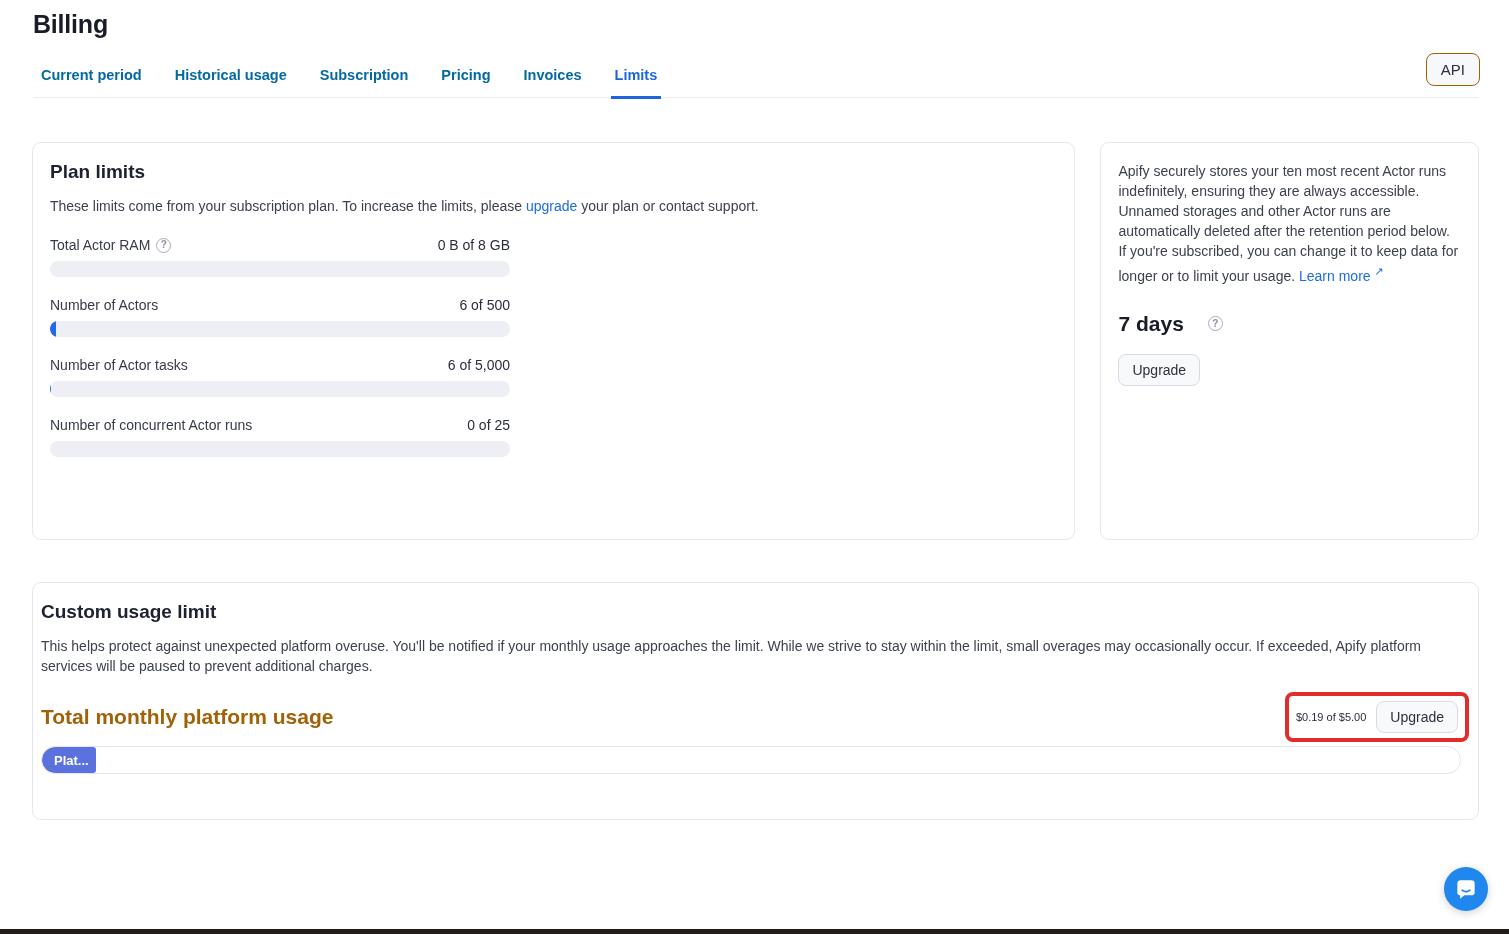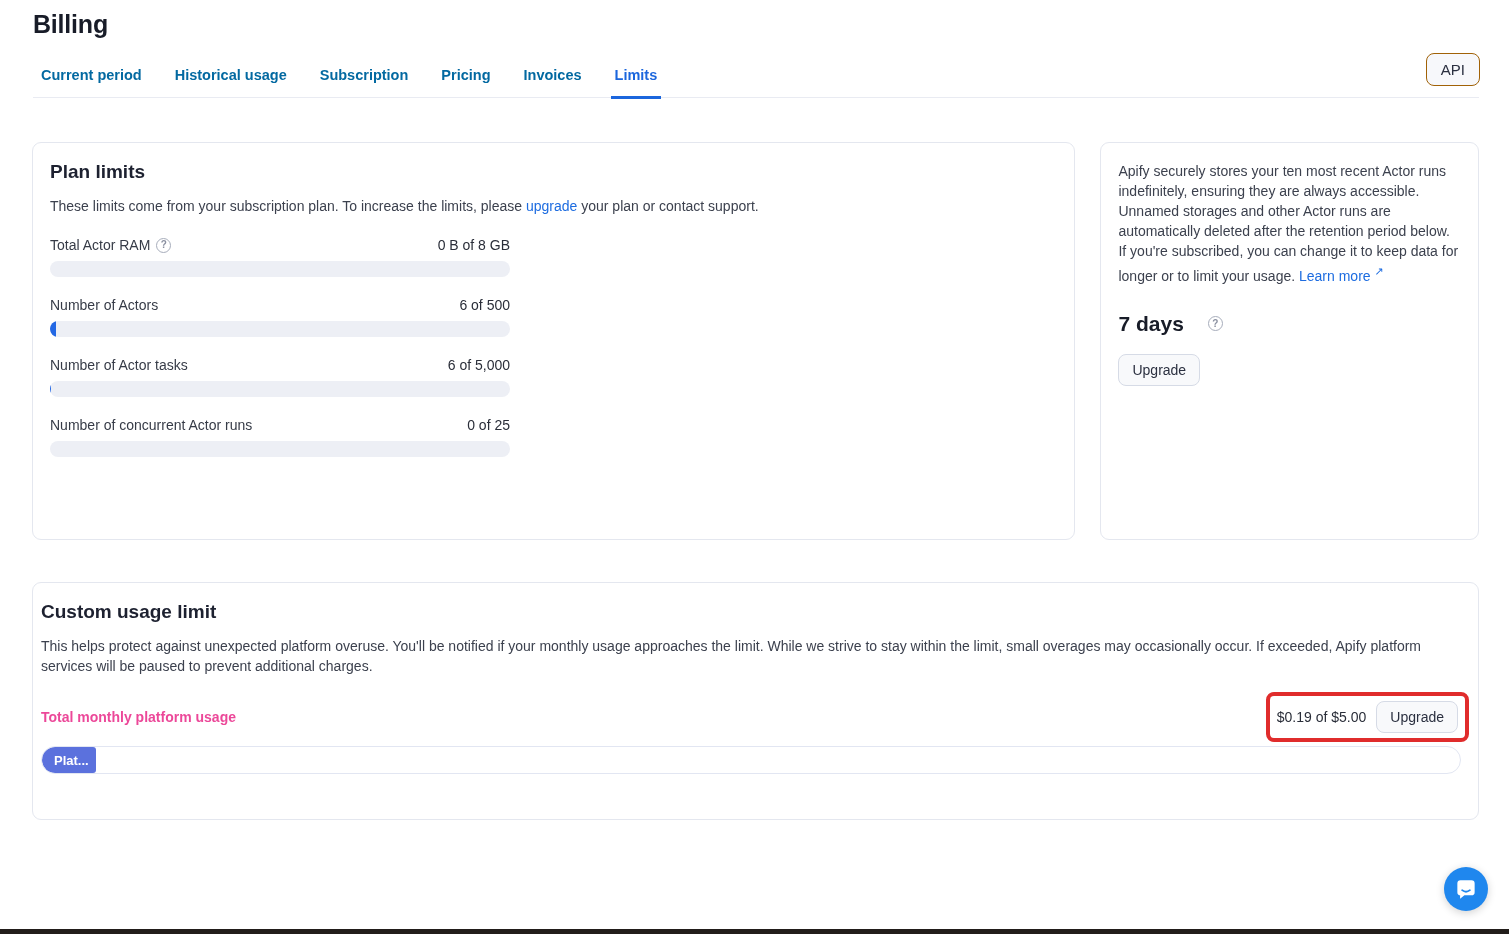--- a/index.html
+++ b/index.html
@@ -90,27 +90,27 @@
     cursor: pointer;
   }
   .retention-upgrade { margin-top: 18px; }
   .external-arrow { font-size: 11px; vertical-align: super; }
 
   
   .usage-row {
     display: flex; justify-content: space-between; align-items: center;
     margin-top: 16px;
   }
-  .usage-label { font-size: 14px; font-weight: 700; color: #ec4899; text-align: center; }
+  .usage-label { font-size: 21px; font-weight: 700; color: #a16207; text-align: center; }
   .annotation-box {
     display: flex; align-items: center; gap: 10px;
     border: 4px solid #e02c2c; border-radius: 8px;
     padding: 5px 7px; margin-right: -8px;
   }
-  .usage-value { font-size: 14px; color: #2a2e39; white-space: nowrap; }
+  .usage-value { font-size: 11px; color: #2a2e39; white-space: nowrap; }
   .usage-bar {
     margin-top: 4px; height: 28px;
     border: 1px solid #e2e6f2; border-radius: 14px;
     background: #fff; overflow: hidden;
   }
   .usage-segment {
     height: 100%; background: #5b71dd;
     display: flex; align-items: center; padding-left: 12px;
     font-size: 13px; font-weight: 700; color: #ffffff;
     border-radius: 13px 3px 3px 13px; white-space: nowrap;

